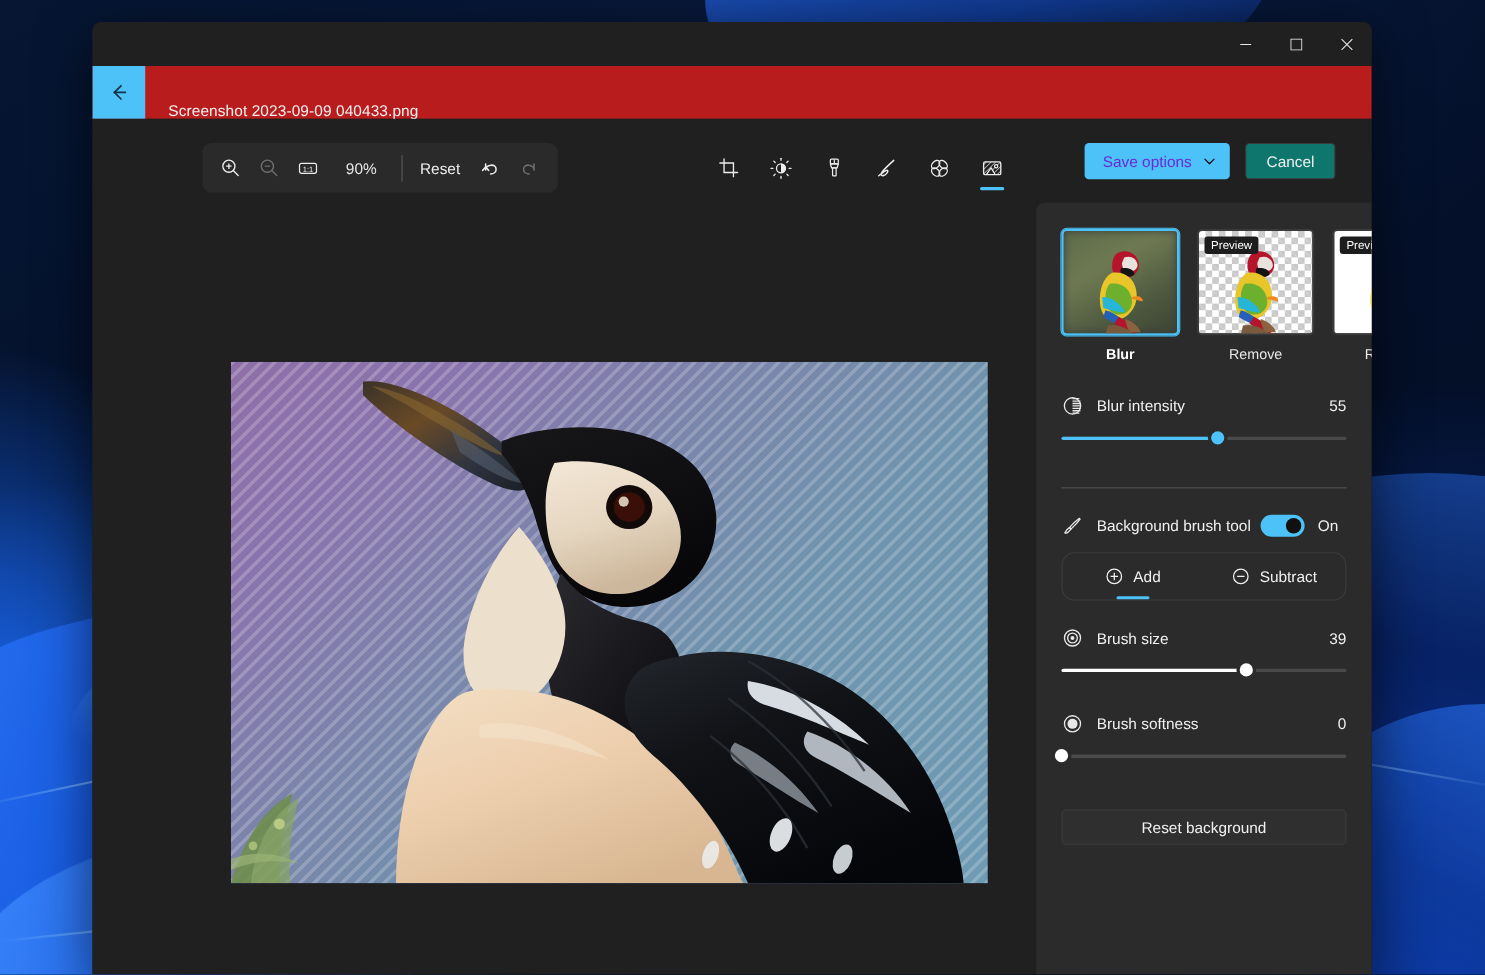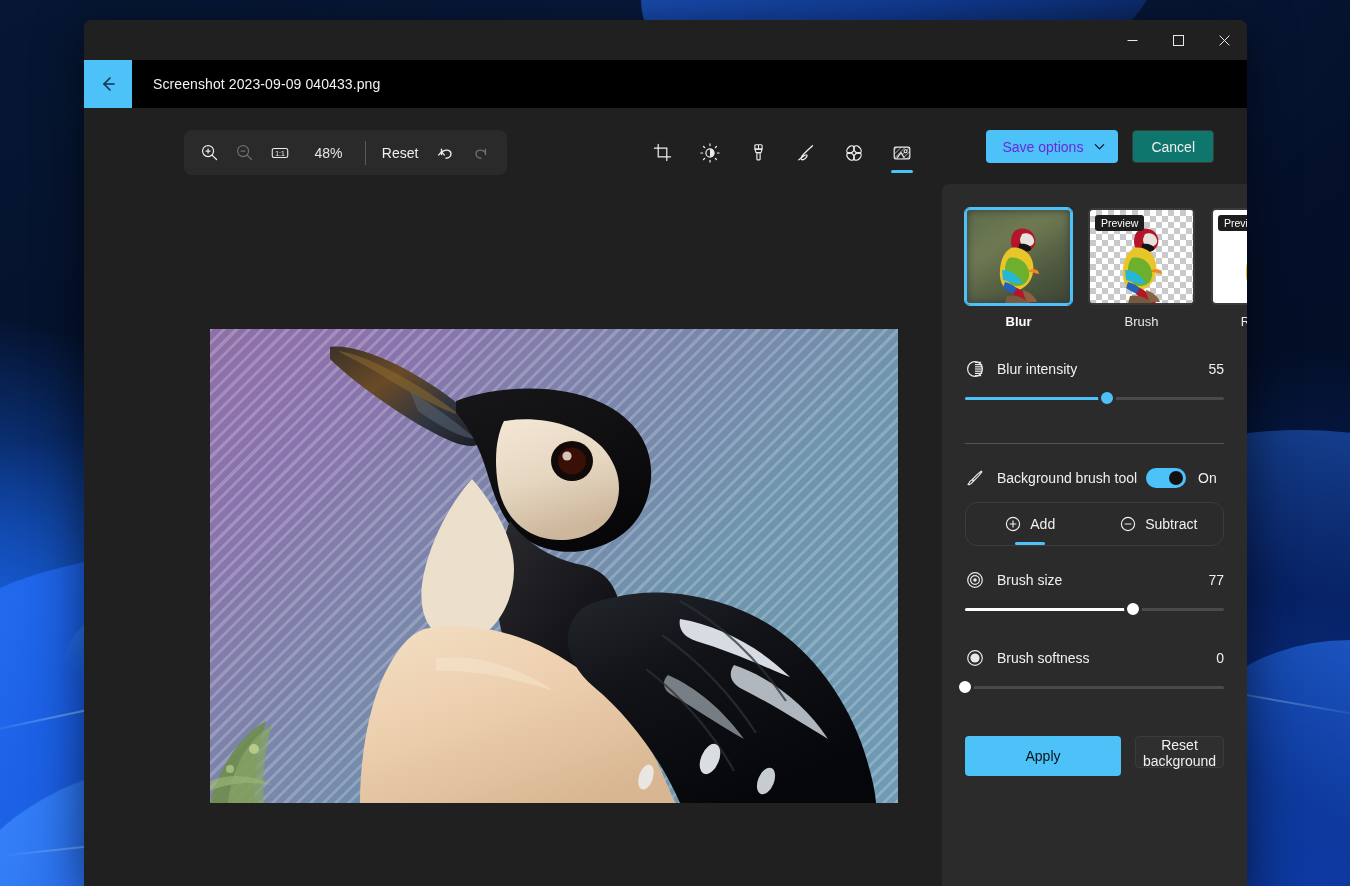--- a/index.html
+++ b/index.html
@@ -96,23 +96,23 @@
   }
   .wc {
     width: 46px; height: 40px;
     display: flex; align-items: center; justify-content: center;
     color: #e8e8e8;
   }
   .wc svg { display: block; }
 
   
   #fileheader {
-    display: flex; align-items: center;
+    display: flex; align-items: flex-end;
     height: 48px;
-    background: #000000;
+    background: #b91c1c;
   }
   #backbtn {
     width: 48px; height: 48px;
     background: #4cc2f8;
     display: flex; align-items: center; justify-content: center;
     cursor: pointer;
     flex: none;
   }
   #filename {
     display: flex; align-items: center;
@@ -484,21 +484,21 @@
           <line x1="12.7" y1="12.7" x2="17.4" y2="17.4" stroke="currentColor" stroke-width="1.3" stroke-linecap="round"></line>
           <line x1="5.9" y1="8.5" x2="11.1" y2="8.5" stroke="currentColor" stroke-width="1.3"></line>
         </svg>
       </div>
       <div class="tb-ico">
         <svg width="20" height="20" viewBox="0 0 22 20">
           <rect x="2.5" y="5" width="17" height="10" rx="2" fill="none" stroke="currentColor" stroke-width="1.2"></rect>
           <text x="11" y="13.3" font-size="7.5" fill="currentColor" text-anchor="middle" font-family="Liberation Sans, sans-serif">1:1</text>
         </svg>
       </div>
-      <div id="zoomlevel">48%</div>
+      <div id="zoomlevel">90%</div>
       <div class="vdiv"></div>
       <div id="resetbtn">Reset</div>
       <div class="tb-ico">
         <svg width="20" height="20" viewBox="0 0 20 20">
           <path d="M5.5 6.2 L5.5 11.6 M5.5 11.6 C5.5 6.4 15 5.2 15 10.8 C15 13.6 12.6 15.2 10 15.2" fill="none" stroke="currentColor" stroke-width="1.4" stroke-linecap="round"></path>
           <path d="M5.5 11.9 L2.8 8.9 M5.5 11.9 L8.2 8.9" fill="none" stroke="currentColor" stroke-width="1.4" stroke-linecap="round" stroke-linejoin="round" transform="rotate(180 5.5 10.4)"></path>
         </svg>
       </div>
       <div class="tb-ico dim">
         <svg width="20" height="20" viewBox="0 0 20 20">
@@ -702,21 +702,21 @@
               <path d="M42 48 C52 46 60 52 62 62 C63 70 58 76 50 76 C42 76 38 68 38 60 C38 54 40 50 42 48 Z" fill="#6cb02e"></path>
               <path d="M35 60 C44 60 52 66 56 74 C50 74 42 72 36 70 Z" fill="#25b6d8"></path>
               <path d="M38 72 C46 74 54 80 58 88 C50 86 42 82 36 78 Z" fill="#2460b8"></path>
               <path d="M50 78 C58 82 64 88 66 94 C58 92 50 88 46 84 Z" fill="#b5152a"></path>
               <path d="M62 60 C68 58 72 60 72 64 C70 64 66 62 62 62 Z" fill="#f08a1e"></path>
               <path d="M56 80 C62 82 68 86 70 92 L60 92 C58 88 56 84 56 80 Z" fill="#8a6242"></path>
               <path d="M40 86 C48 84 58 88 64 94 L38 94 Z" fill="#7a5a3c"></path>
             </g>
           </svg>
         </div>
-        <div class="thumb-label">Brush</div>
+        <div class="thumb-label">Remove</div>
       </div>
 
       <div class="thumb-wrap">
         <div class="thumb">
           <div class="white"></div>
           <div class="preview-badge">Preview</div>
           <svg class="parrot" viewBox="0 0 107 97">
             <g>
               <path d="M49 20 C57 16 66 20 68 28 C70 36 64 42 56 43 C48 44 44 38 44 32 C44 26 46 22 49 20 Z" fill="#b5152a"></path>
               <path d="M55 24 C61 22 66 25 67 30 C68 34 64 37 59 37 C55 37 53 33 53 29 Z" fill="#e8e2dc"></path>
@@ -797,21 +797,21 @@
 
     <div class="row" style="margin-top:24px;">
       <div class="ico">
         <svg width="18" height="18" viewBox="0 0 18 18">
           <circle cx="9" cy="9" r="7.3" fill="none" stroke="currentColor" stroke-width="1.2"></circle>
           <circle cx="9" cy="9" r="4.4" fill="none" stroke="currentColor" stroke-width="1.2"></circle>
           <circle cx="9" cy="9" r="1.8" fill="currentColor"></circle>
         </svg>
       </div>
       <div class="lbl">Brush size</div>
-      <div class="val">77</div>
+      <div class="val">39</div>
     </div>
     <div class="slider white" id="size-slider">
       <div class="track"></div>
       <div class="fill" style="width: 65%;"></div>
       <div class="knob" style="left: 65%;"></div>
     </div>
 
     <div class="row" style="margin-top:24px;justify-content:space-between;">
       <div class="ico">
         <svg width="18" height="18" viewBox="0 0 18 18">
@@ -822,18 +822,17 @@
       <div class="lbl">Brush softness</div>
       <div class="val">0</div>
     </div>
     <div class="slider white" id="soft-slider">
       <div class="track"></div>
       <div class="fill" style="width: 0%;"></div>
       <div class="knob" style="left: 0%;"></div>
     </div>
 
     <div id="bottombtns">
-      <button id="applybtn">Apply</button>
       <button id="resetbgbtn">Reset background</button>
     </div>
 
   </div>
 </div>
 
 </body></html>

